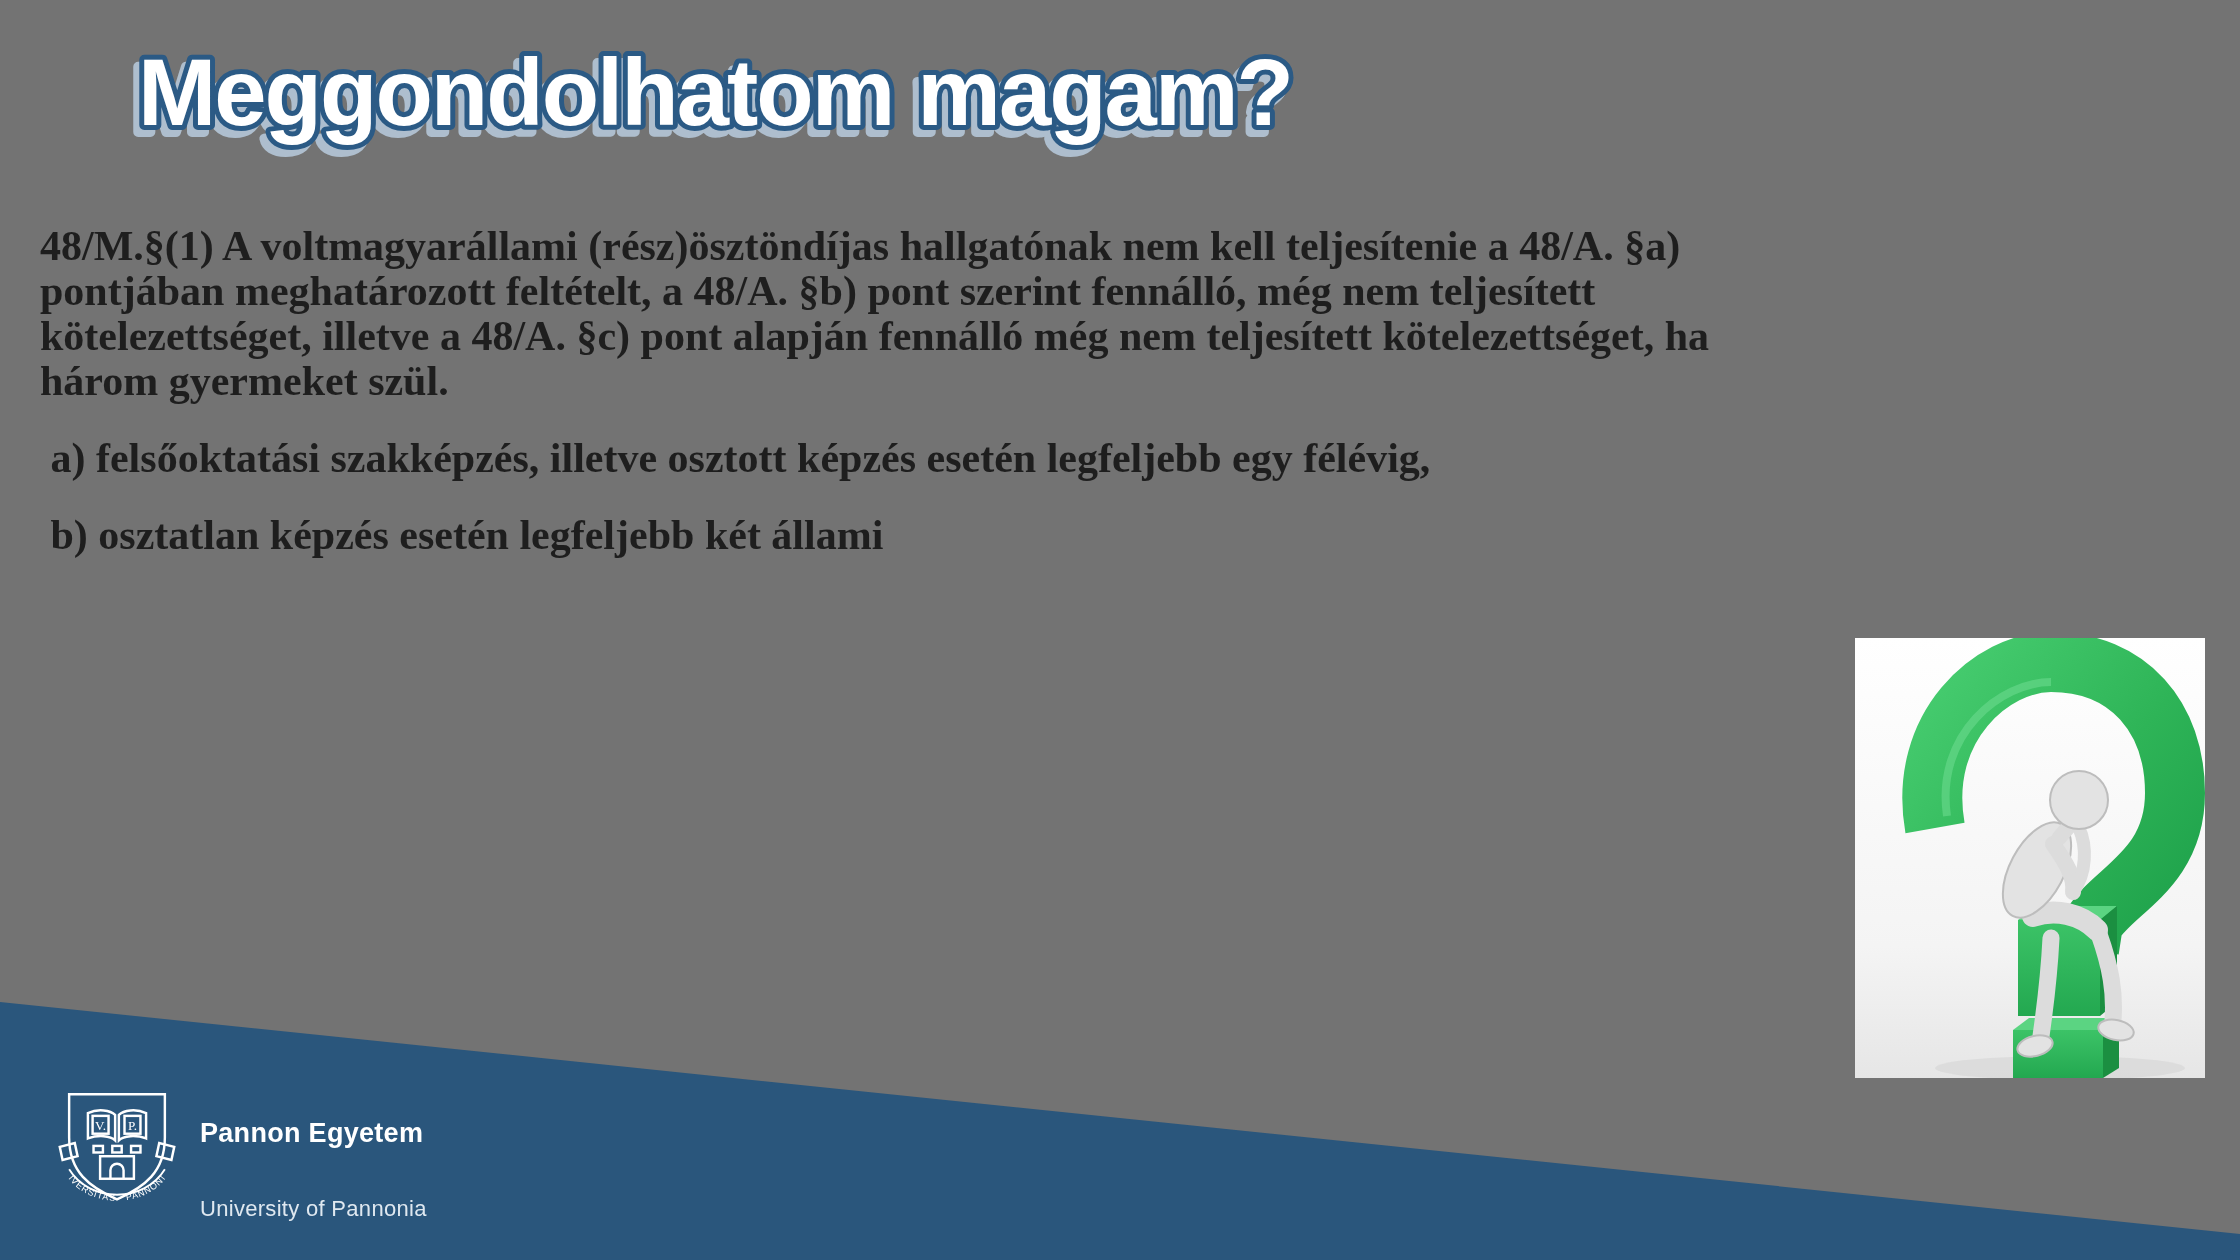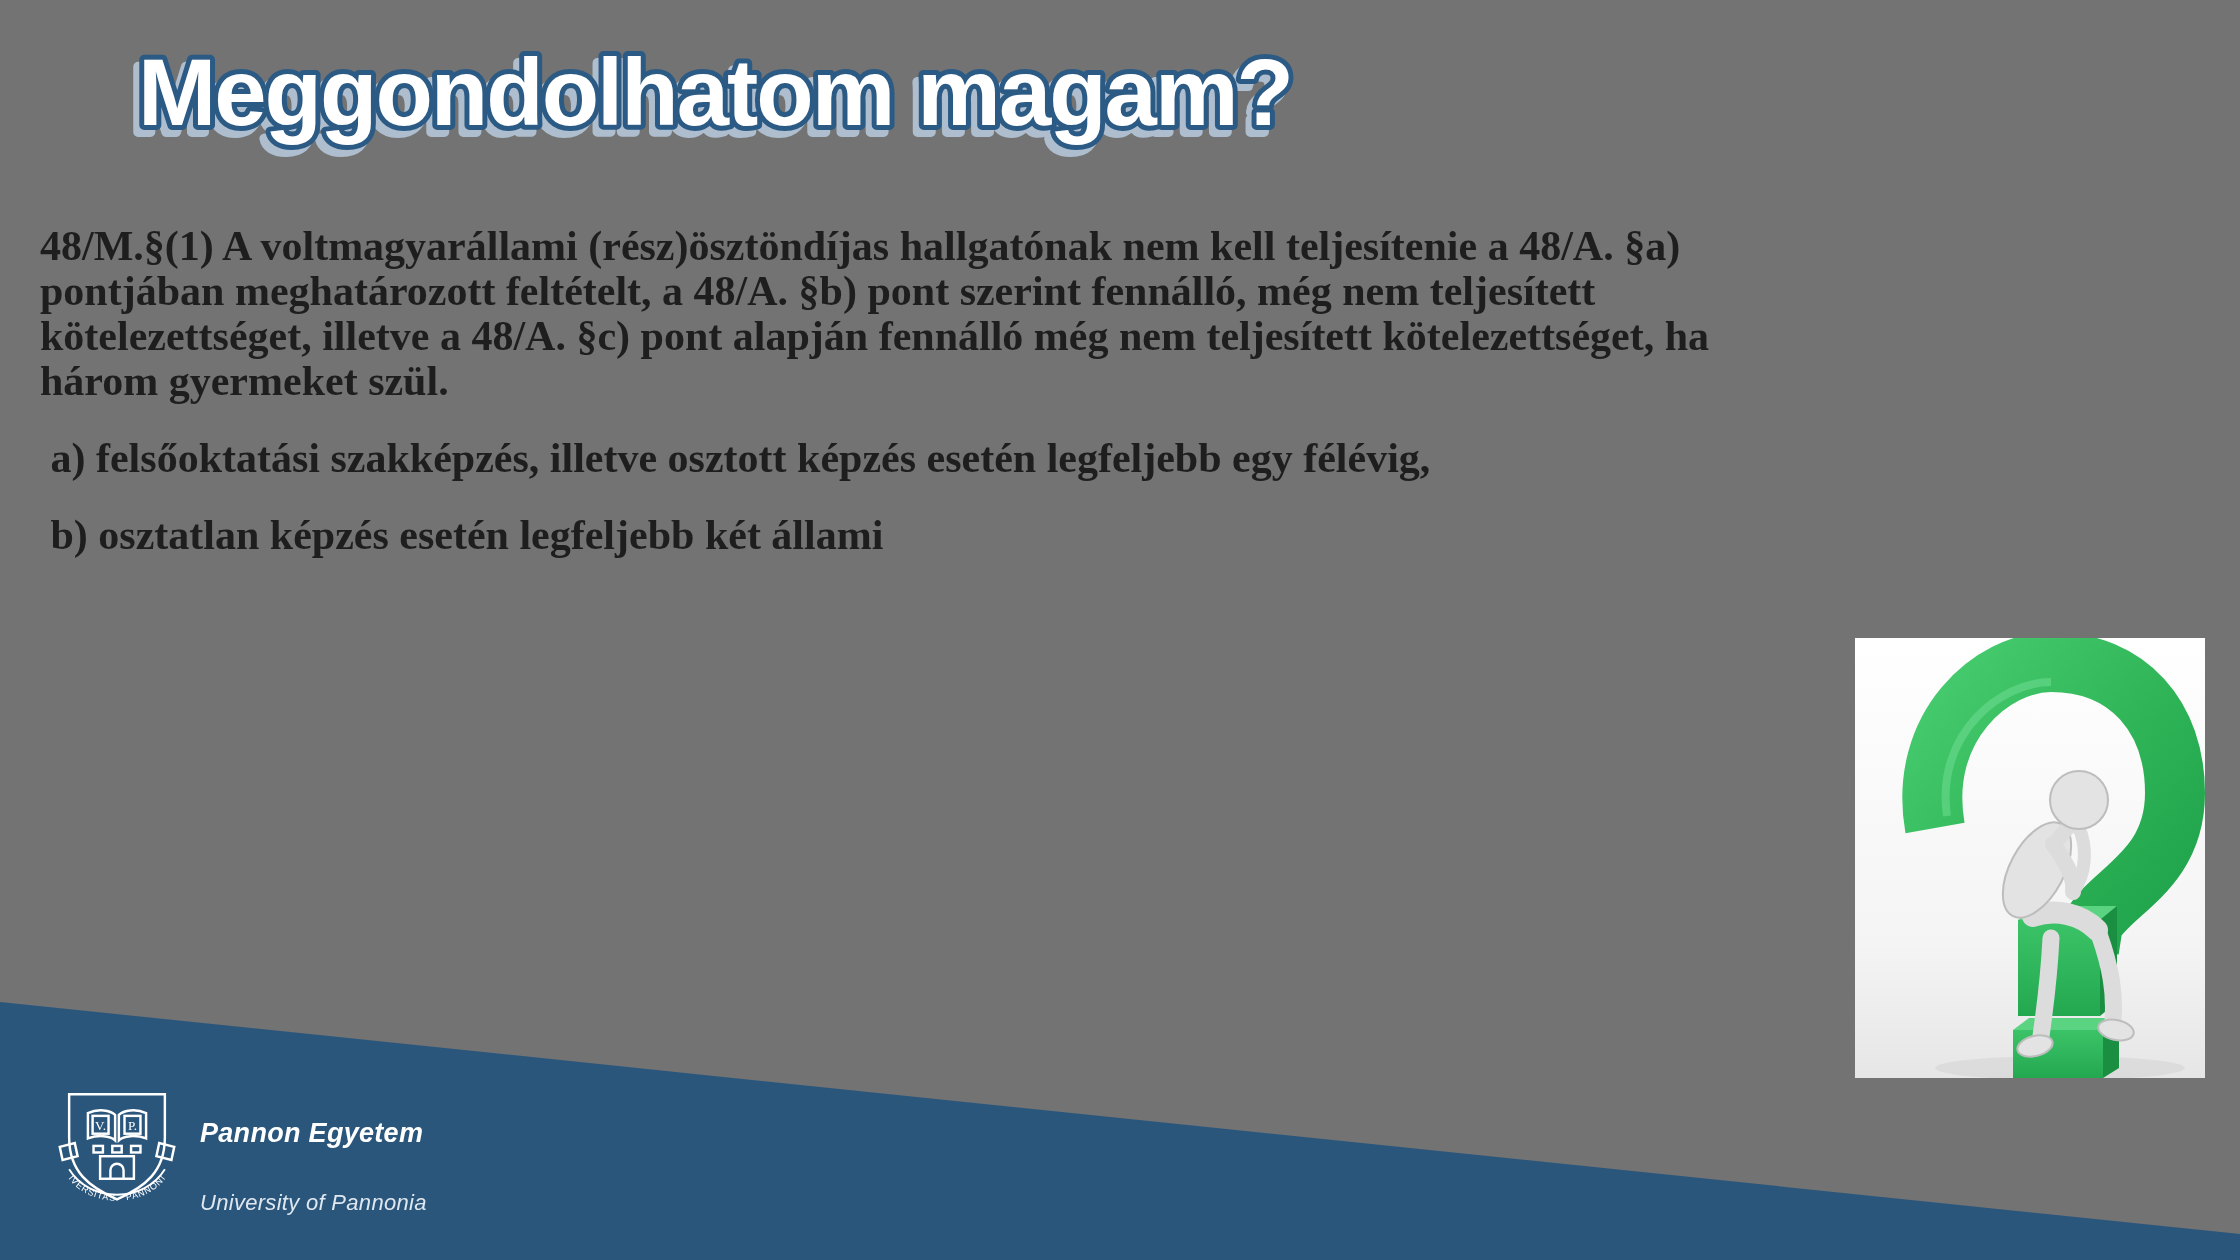--- a/index.html
+++ b/index.html
@@ -36,21 +36,21 @@
   
   .banner{
     position:absolute;left:0;top:0;width:2240px;height:1260px;
     background:#2a567c;
     clip-path:polygon(0 1002px, 2240px 1234px, 2240px 1260px, 0 1260px);
   }
 
   
   .footer-logo{position:absolute;left:56px;top:1088px;display:flex;gap:22px;align-items:flex-start;}
   .crest{width:122px;height:128px;flex:0 0 auto;}
-  .footer-text{margin-top:30px;display:flex;flex-direction:column;gap:7px;font-style:italic;}
+  .footer-text{margin-top:30px;display:flex;flex-direction:column;gap:13px;}
   .org-name{font-size:27px;font-weight:bold;color:#ffffff;letter-spacing:.3px;}
   .org-name-en{font-size:22px;font-weight:normal;color:#dfe8f0;letter-spacing:.3px;margin-top:34px;}
 </style>
 </head>
 <body>
 
 <div class="slide">
 
   <div class="title-wrap">
     <svg width="1280" height="175" viewBox="0 0 1280 175">

